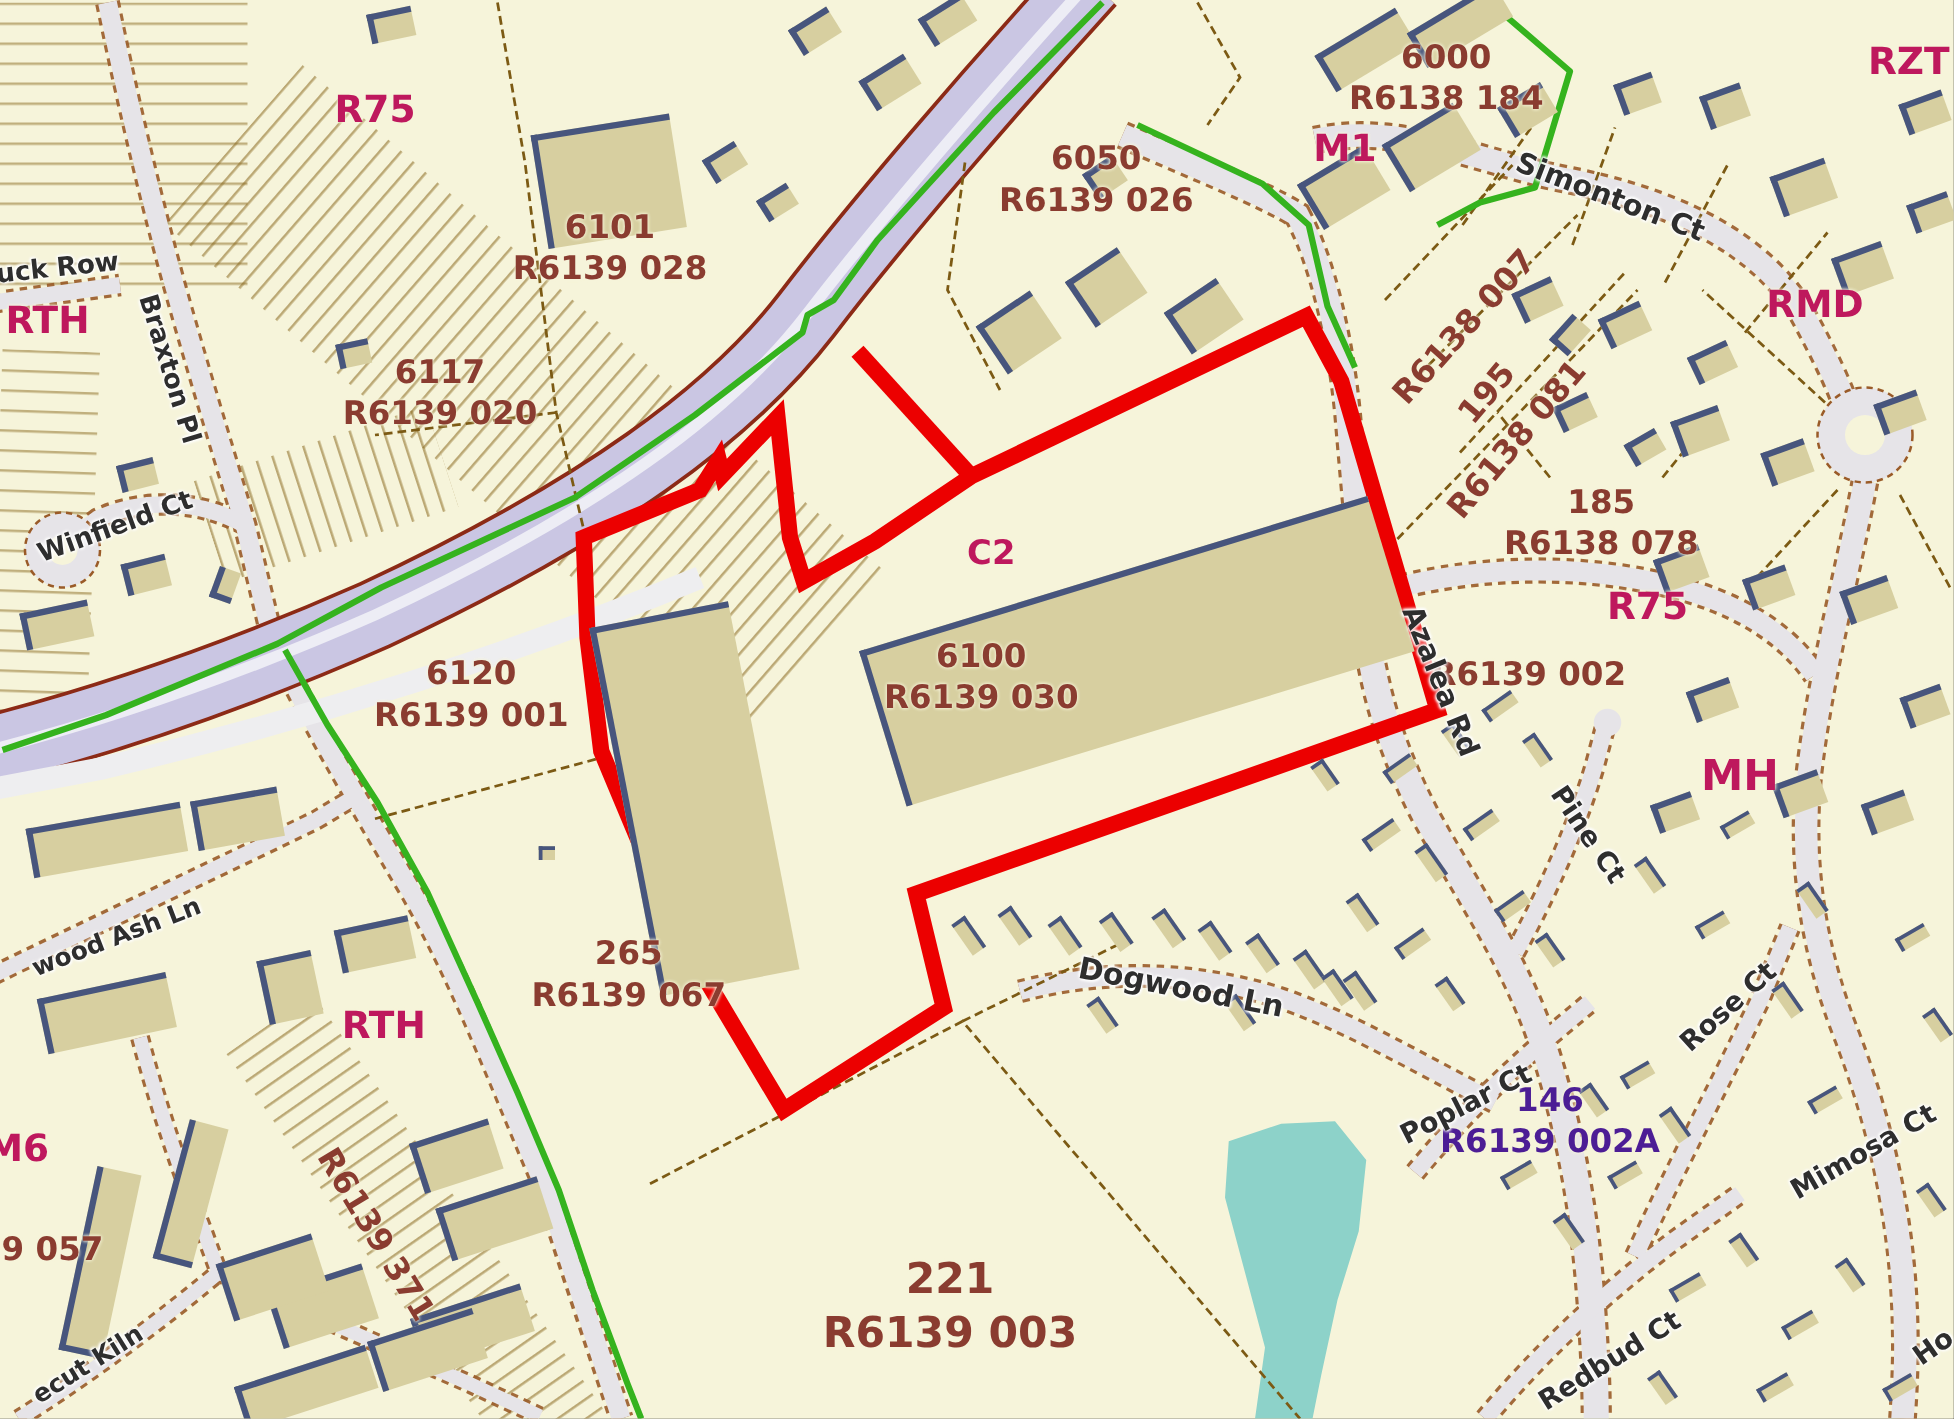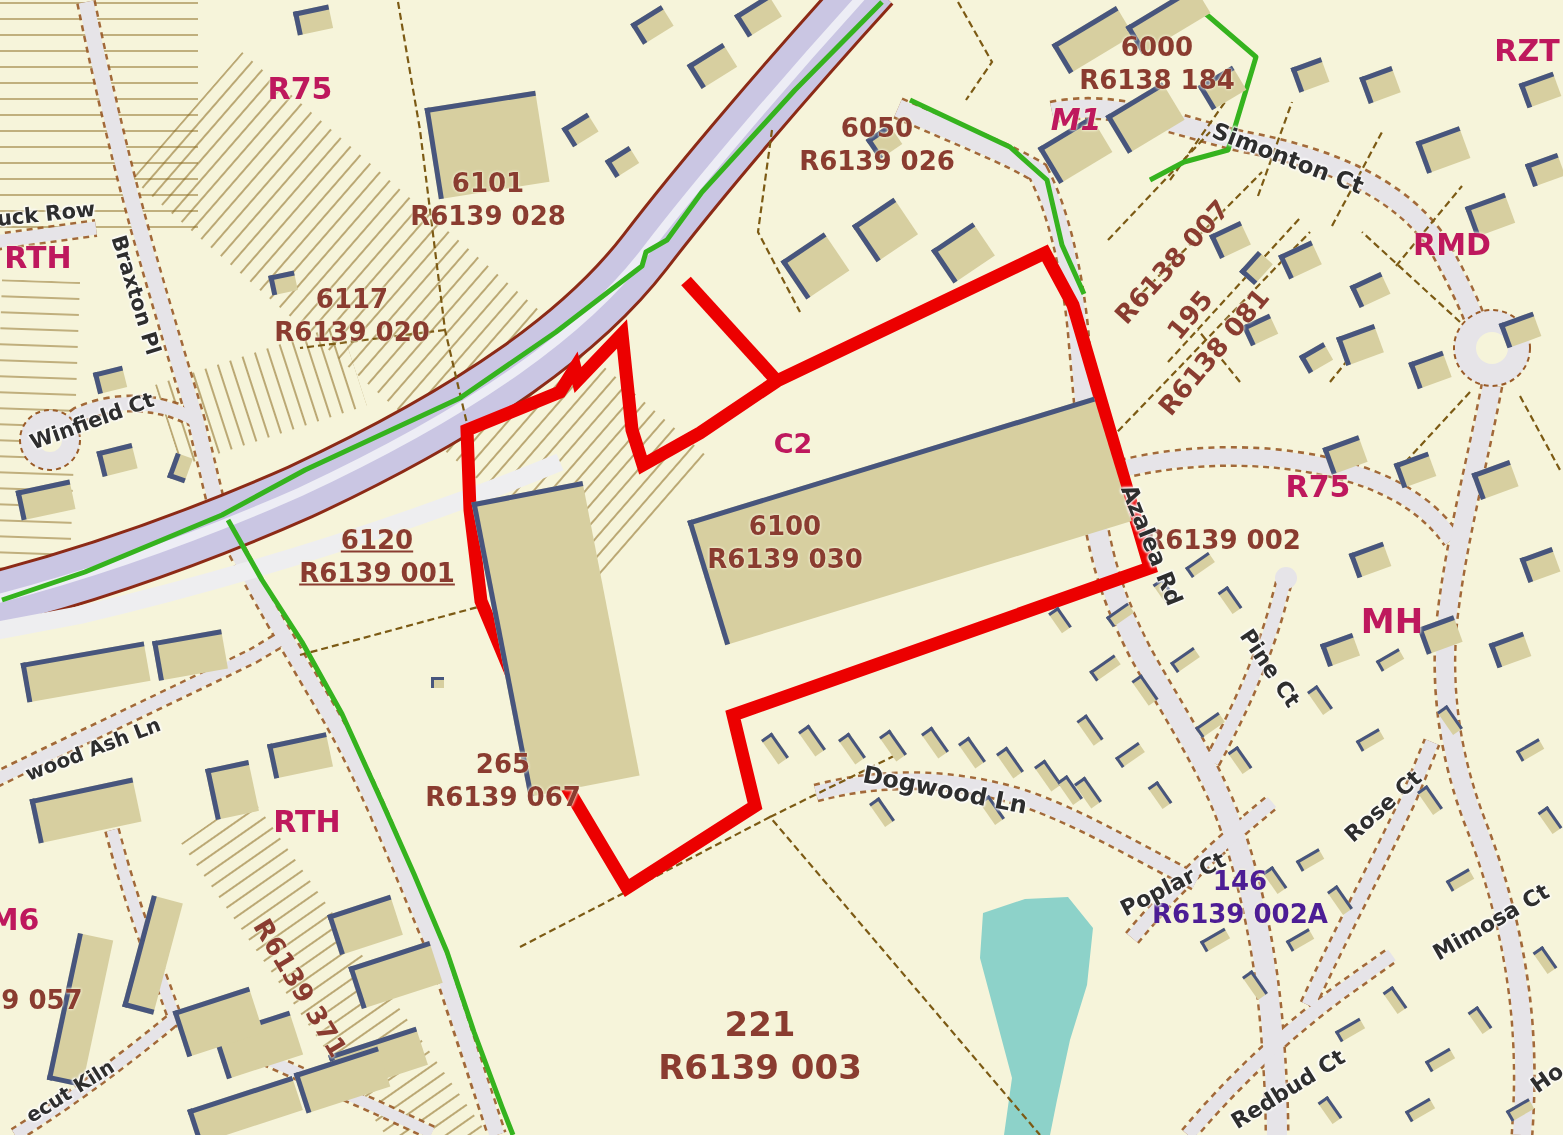--- a/index.html
+++ b/index.html
@@ -248,21 +248,21 @@
     <div class="bldg" style="left: 190px; top: 1092px; width: 110px; height: 36px; transform: rotate(-18deg); border-top-width: 5px; border-left-width: 5px;"></div>
     <div class="bldg" style="left: 332px; top: 1040px; width: 92px; height: 40px; transform: rotate(-18deg); border-top-width: 5px; border-left-width: 5px;"></div>
     <div class="bldg" style="left: 218px; top: 1022px; width: 80px; height: 46px; transform: rotate(-18deg); border-top-width: 5px; border-left-width: 5px;"></div>
     <div class="bldg" style="left: 352.5px; top: 953px; width: 85px; height: 44px; transform: rotate(-18deg); border-top-width: 5px; border-left-width: 5px;"></div>
     <div class="bldg" style="left: 332px; top: 904px; width: 66px; height: 42px; transform: rotate(-18deg); border-top-width: 5px; border-left-width: 5px;"></div>
     <div class="bldg" style="left: 178px; top: 998px; width: 80px; height: 48px; transform: rotate(-18deg); border-top-width: 5px; border-left-width: 5px;"></div>
     <div class="bldg" style="left: 298px; top: 1059px; width: 88px; height: 42px; transform: rotate(-18deg); border-top-width: 5px; border-left-width: 5px;"></div>
     <div id="labels">
       <div class="lbl zone" style="left: 300px; top: 88px; font-size: 30px; transform: translate(-50%, -50%) rotate(0deg);">R75</div>
       <div class="lbl zone" style="left: 38px; top: 257px; font-size: 30px; transform: translate(-50%, -50%) rotate(0deg);">RTH</div>
-      <div class="lbl zone" style="left: 1076px; top: 119px; font-size: 30px; transform: translate(-50%, -50%) rotate(0deg); font-style: italic;">M1</div>
+      <div class="lbl zone" style="left: 1076px; top: 119px; font-size: 30px; transform: translate(-50%, -50%) rotate(0deg);">M1</div>
       <div class="lbl zone" style="left: 1527px; top: 50px; font-size: 30px; transform: translate(-50%, -50%) rotate(0deg);">RZT</div>
       <div class="lbl zone" style="left: 1452px; top: 244px; font-size: 30px; transform: translate(-50%, -50%) rotate(0deg);">RMD</div>
       <div class="lbl zone" style="left: 793px; top: 443px; font-size: 27px; transform: translate(-50%, -50%) rotate(0deg);">C2</div>
       <div class="lbl zone" style="left: 1318px; top: 486px; font-size: 30px; transform: translate(-50%, -50%) rotate(0deg);">R75</div>
       <div class="lbl zone" style="left: 1392px; top: 621px; font-size: 34px; transform: translate(-50%, -50%) rotate(0deg);">MH</div>
       <div class="lbl zone" style="left: 307px; top: 821px; font-size: 30px; transform: translate(-50%, -50%) rotate(0deg);">RTH</div>
       <div class="lbl zone" style="left: 14px; top: 919px; font-size: 30px; transform: translate(-50%, -50%) rotate(0deg);">M6</div>
       <div class="lbl parcel" style="left: 488px; top: 199px; font-size: 26px; transform: translate(-50%, -50%) rotate(0deg);">
         <div>6101</div>
         <div>R6139 028</div>
@@ -276,31 +276,35 @@
         <div>R6139 026</div>
       </div>
       <div class="lbl parcel" style="left: 1157px; top: 63px; font-size: 26px; transform: translate(-50%, -50%) rotate(0deg);">
         <div>6000</div>
         <div>R6138 184</div>
       </div>
       <div class="lbl parcel" style="left: 785px; top: 542px; font-size: 26px; transform: translate(-50%, -50%) rotate(0deg);">
         <div>6100</div>
         <div>R6139 030</div>
       </div>
-      <div class="lbl parcel" style="left: 377px; top: 556px; font-size: 26px; transform: translate(-50%, -50%) rotate(0deg); text-decoration: underline;">
+      <div class="lbl parcel" style="left: 377px; top: 556px; font-size: 26px; transform: translate(-50%, -50%) rotate(0deg);">
         <div>6120</div>
         <div>R6139 001</div>
       </div>
       <div class="lbl parcel" style="left: 475px; top: 780px; font-size: 26px; transform: translate(-50%, -50%) rotate(0deg); margin-left: 28px;">
         <div>265</div>
         <div>R6139 067</div>
       </div>
       <div class="lbl parcel" style="left: 760px; top: 1045px; font-size: 34px; transform: translate(-50%, -50%) rotate(0deg);">
         <div>221</div>
         <div>R6139 003</div>
+      </div>
+      <div class="lbl parcel" style="left: 1281px; top: 419px; font-size: 26px; transform: translate(-50%, -50%) rotate(0deg);">
+        <div>185</div>
+        <div>R6138 078</div>
       </div>
       <div class="lbl parcel" style="left: 1240px; top: 897px; font-size: 26px; transform: translate(-50%, -50%) rotate(0deg); color: #4c1d95;">
         <div>146</div>
         <div>R6139 002A</div>
       </div>
       <div class="lbl parcel" style="left: 1223px; top: 540px; font-size: 26px; transform: translate(-50%, -50%) rotate(0deg);">
         <div>R6139 002</div>
       </div>
       <div class="lbl parcel" style="left: 1172px; top: 262px; font-size: 26px; transform: translate(-50%, -50%) rotate(-48deg);">
         <div>R6138 007</div>

